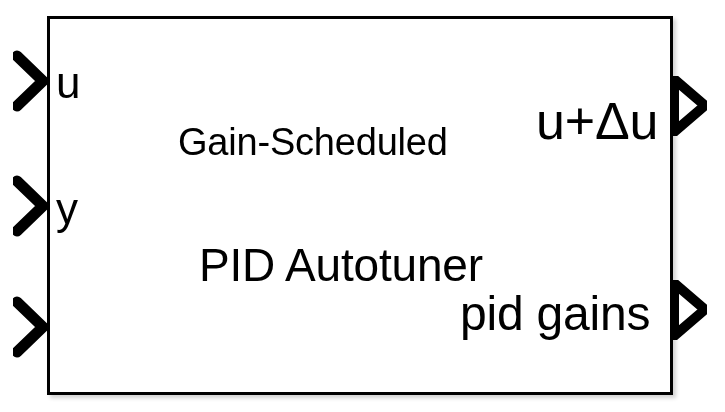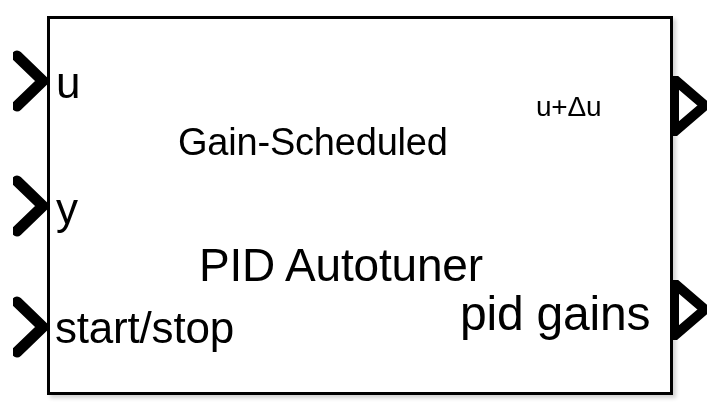--- a/index.html
+++ b/index.html
@@ -88,21 +88,21 @@
   #label-startstop {
     left: 55px;
     top: 303px;
     font-size: 44px;
   }
 
   
   #label-udu {
     left: 536px;
     top: 91px;
-    font-size: 28px;
+    font-size: 52px;
   }
   #label-pidgains {
     left: 460px;
     top: 286px;
     font-size: 48px;
   }
 </style>
 </head>
 <body>
 
@@ -141,19 +141,18 @@
   </div>
 
   <div class="label" id="block-name-line1">Gain-Scheduled</div>
 
   <div class="label" id="block-name-line2">PID Autotuner</div>
 
   <div class="label" id="label-u">u</div>
 
   <div class="label" id="label-y">y</div>
 
-  <div class="label" id="label-startstop">start/stop</div>
 
   <div class="label" id="label-udu">u+Δu</div>
 
   <div class="label" id="label-pidgains">pid gains</div>
 
 </div>
 
 </body></html>

